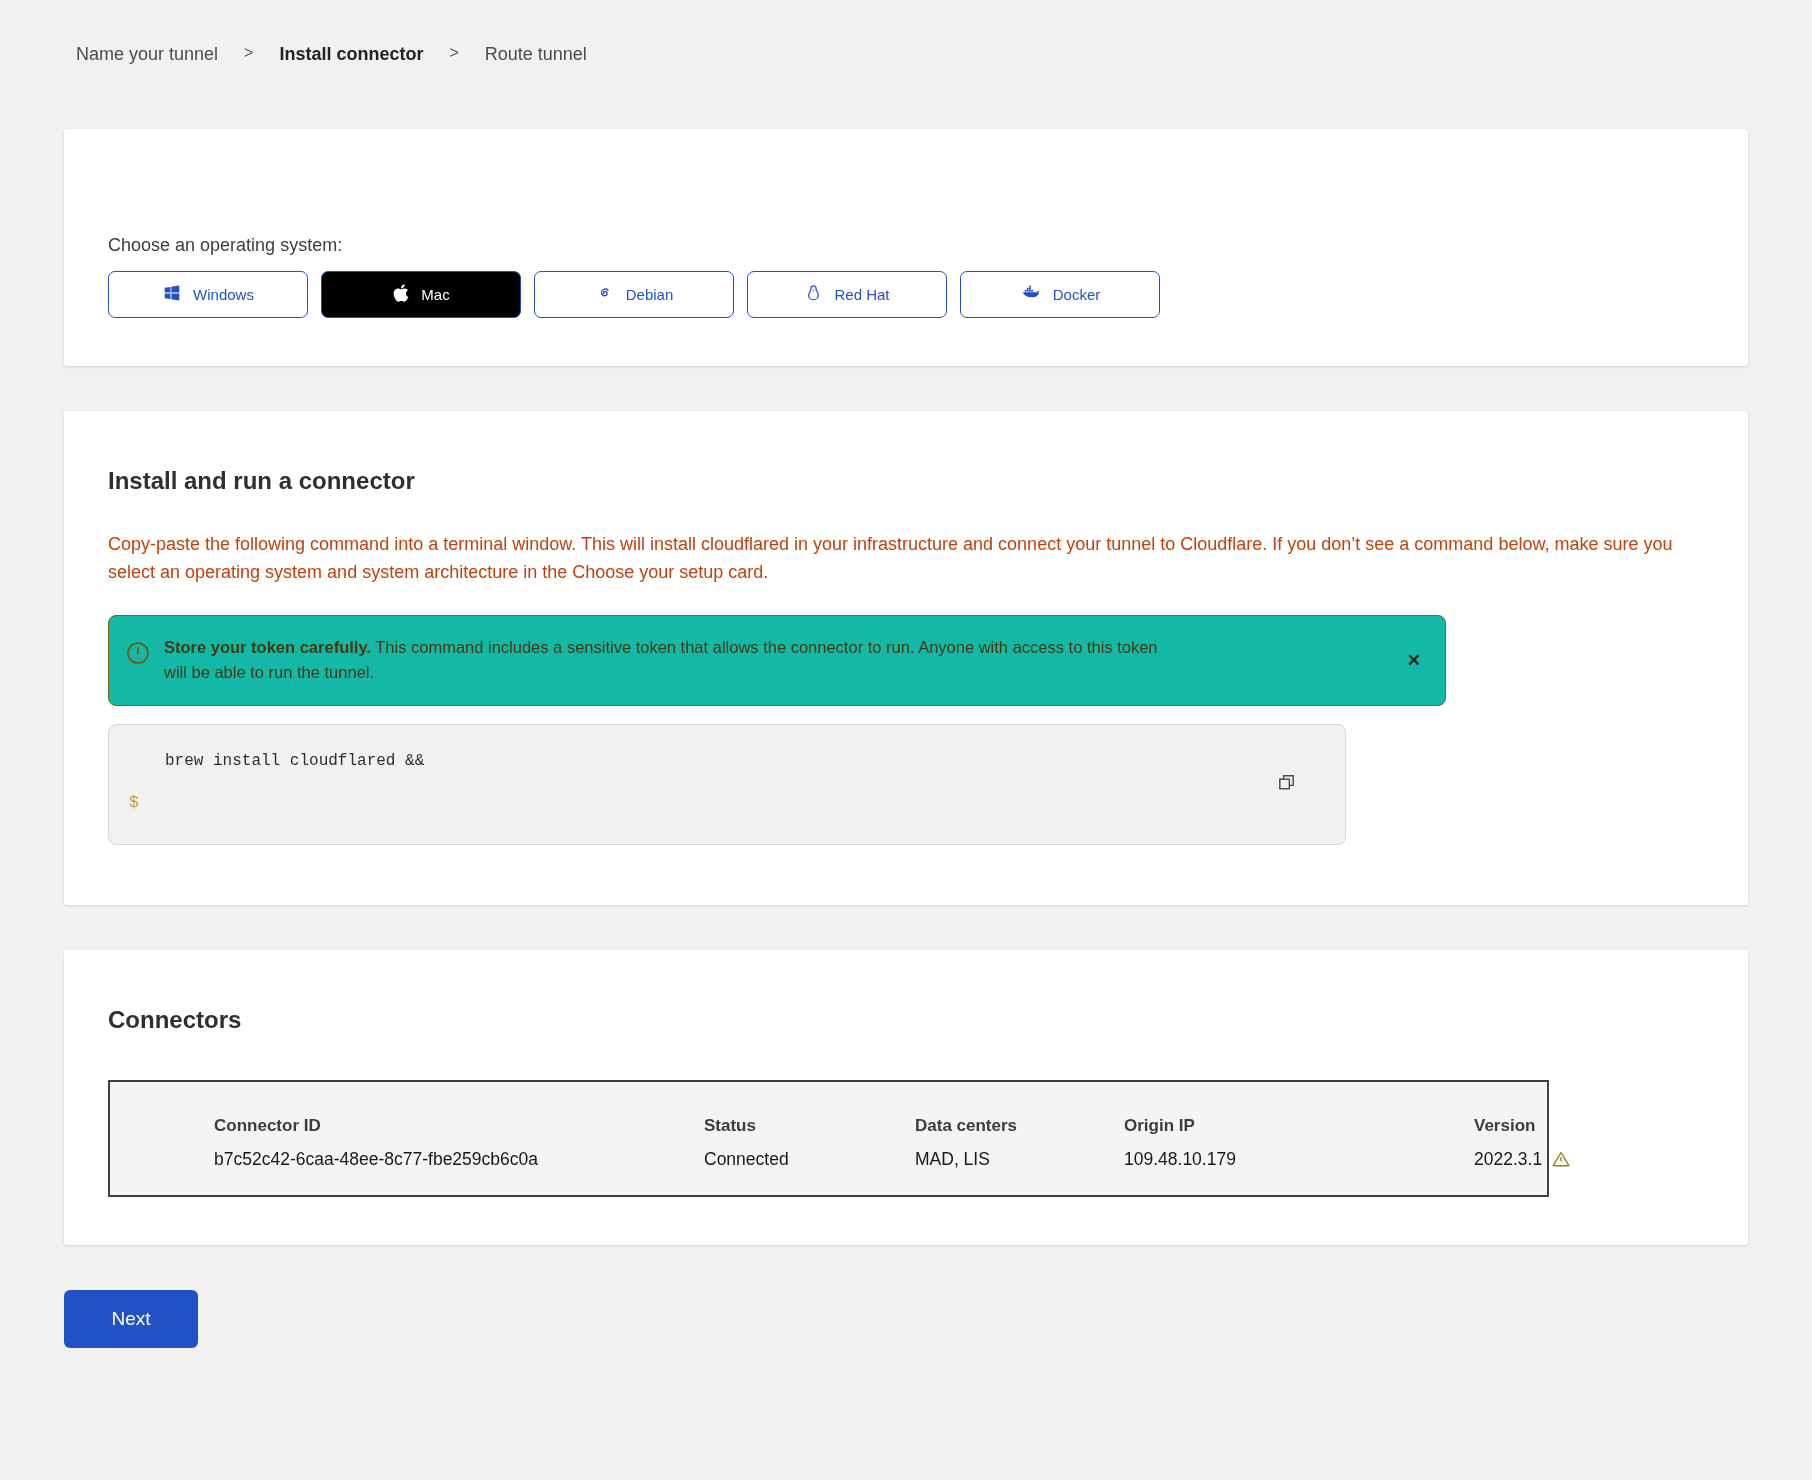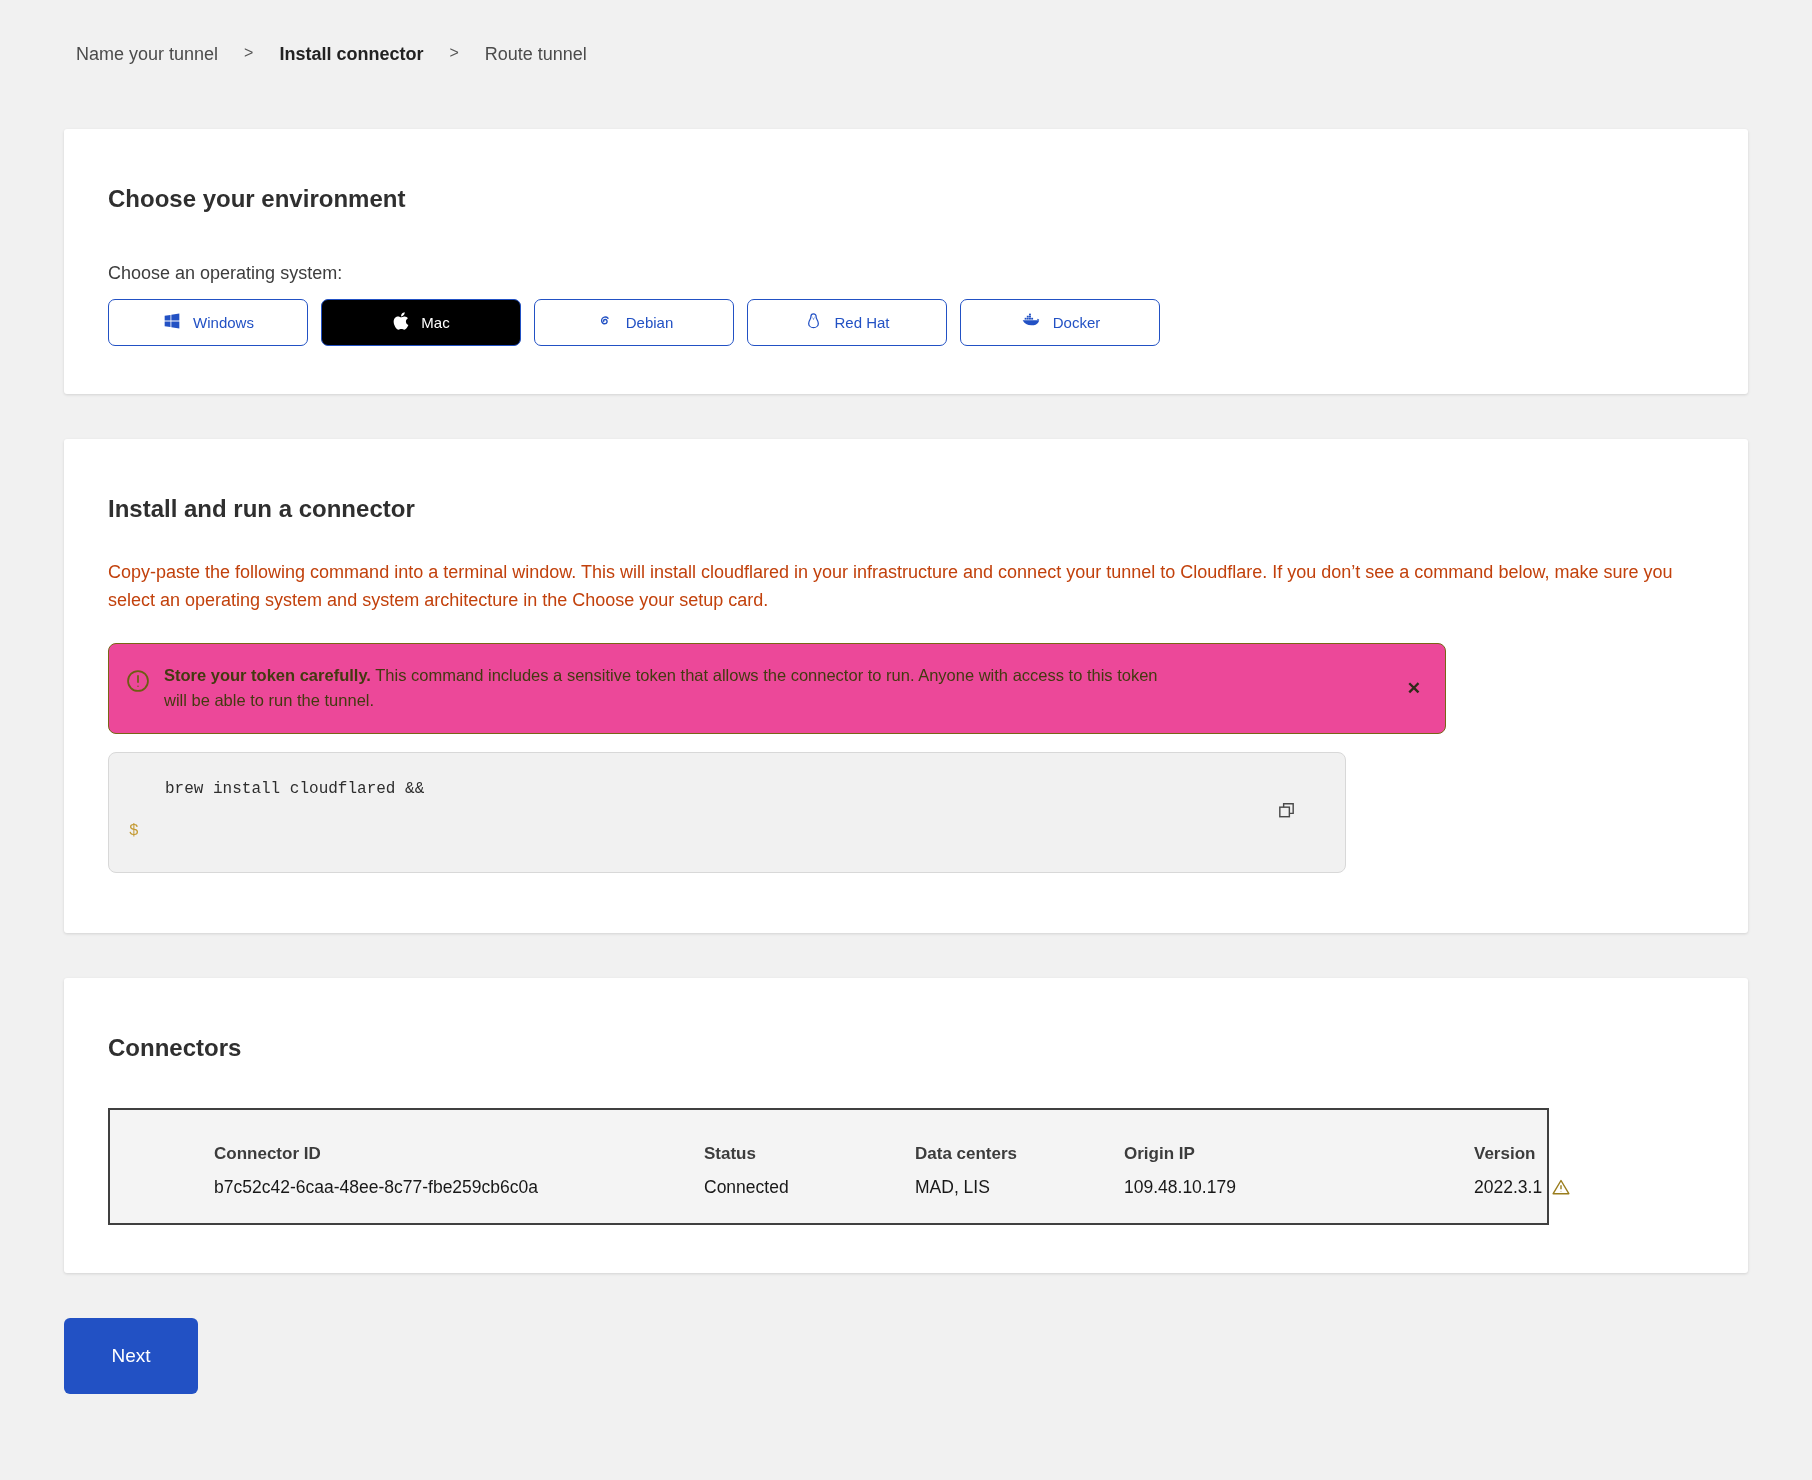--- a/index.html
+++ b/index.html
@@ -38,21 +38,21 @@
     font-size:15px; font-family:inherit; cursor:pointer; padding:12px;
   }
   .os-btn svg { flex:0 0 auto; }
   .os-btn.selected { background:#000000; color:#fff; }
 
   
   .desc { margin:36px 0 0; font-size:18px; line-height:1.55; color:#c2410c; max-width:1602px; }
 
   .banner {
     margin-top:28px; width:1338px;
-    background:#ec4899; border:1px solid #796516; border-radius:8px;
+    background:#14b8a6; border:1px solid #796516; border-radius:8px;
     padding:19px 24px 19px 16px;
     display:flex; gap:13px; align-items:flex-start;
     position:relative;
     color:#433a10; font-size:16.5px; line-height:1.55;
   }
   .banner-icon { margin-top:5px; flex:0 0 auto; }
   .banner-text { max-width:1015px; }
   .banner-text b { font-weight:700; }
   .banner-close {
     position:absolute; right:20px; top:50%; transform:translateY(-50%);
@@ -83,41 +83,40 @@
   .trow .cell:first-child { padding-left:104px; }
   .thead .cell { font-size:17px; font-weight:700; color:#3c3c3c; }
   .tbody { margin-top:13px; }
   .tbody .cell { font-size:17.5px; color:#181818; }
   .status-connected { color:#267c3b; }
   .version-cell { display:flex; gap:9px; }
 
   
   .next-btn {
     display:block; margin-top:0;
-    width:134px; height:76px;
+    width:134px; height:58px;
     background:#2251c4; color:#fff;
     border:none; border-radius:6px;
     font-size:19px; font-family:inherit; cursor:pointer;
   }
 </style>
 </head>
 <body>
 
 <div class="page">
 
   <nav class="breadcrumb">
     <span class="crumb">Name your tunnel</span>
     <span class="crumb-sep">&gt;</span>
     <span class="crumb active">Install connector</span>
     <span class="crumb-sep">&gt;</span>
     <span class="crumb">Route tunnel</span>
   </nav>
 
   <section class="card">
-    <h2 class="card-title">Choose your environment</h2>
     <div class="os-label">Choose an operating system:</div>
     <div class="os-row">
 
       <button class="os-btn">
         <span>
           <svg width="20" height="20" viewBox="0 0 24 24" fill="#2251c4">
               <path d="M3.2 5.7l7-1v6.6h-7V5.7zM11.2 4.5L20.8 3v8.3h-9.6V4.5zM3.2 12.7h7v6.6l-7-1v-5.6zM11.2 12.7h9.6V21l-9.6-1.5v-6.8z"></path>
             </svg>
         </span>
         <span>Windows</span>

